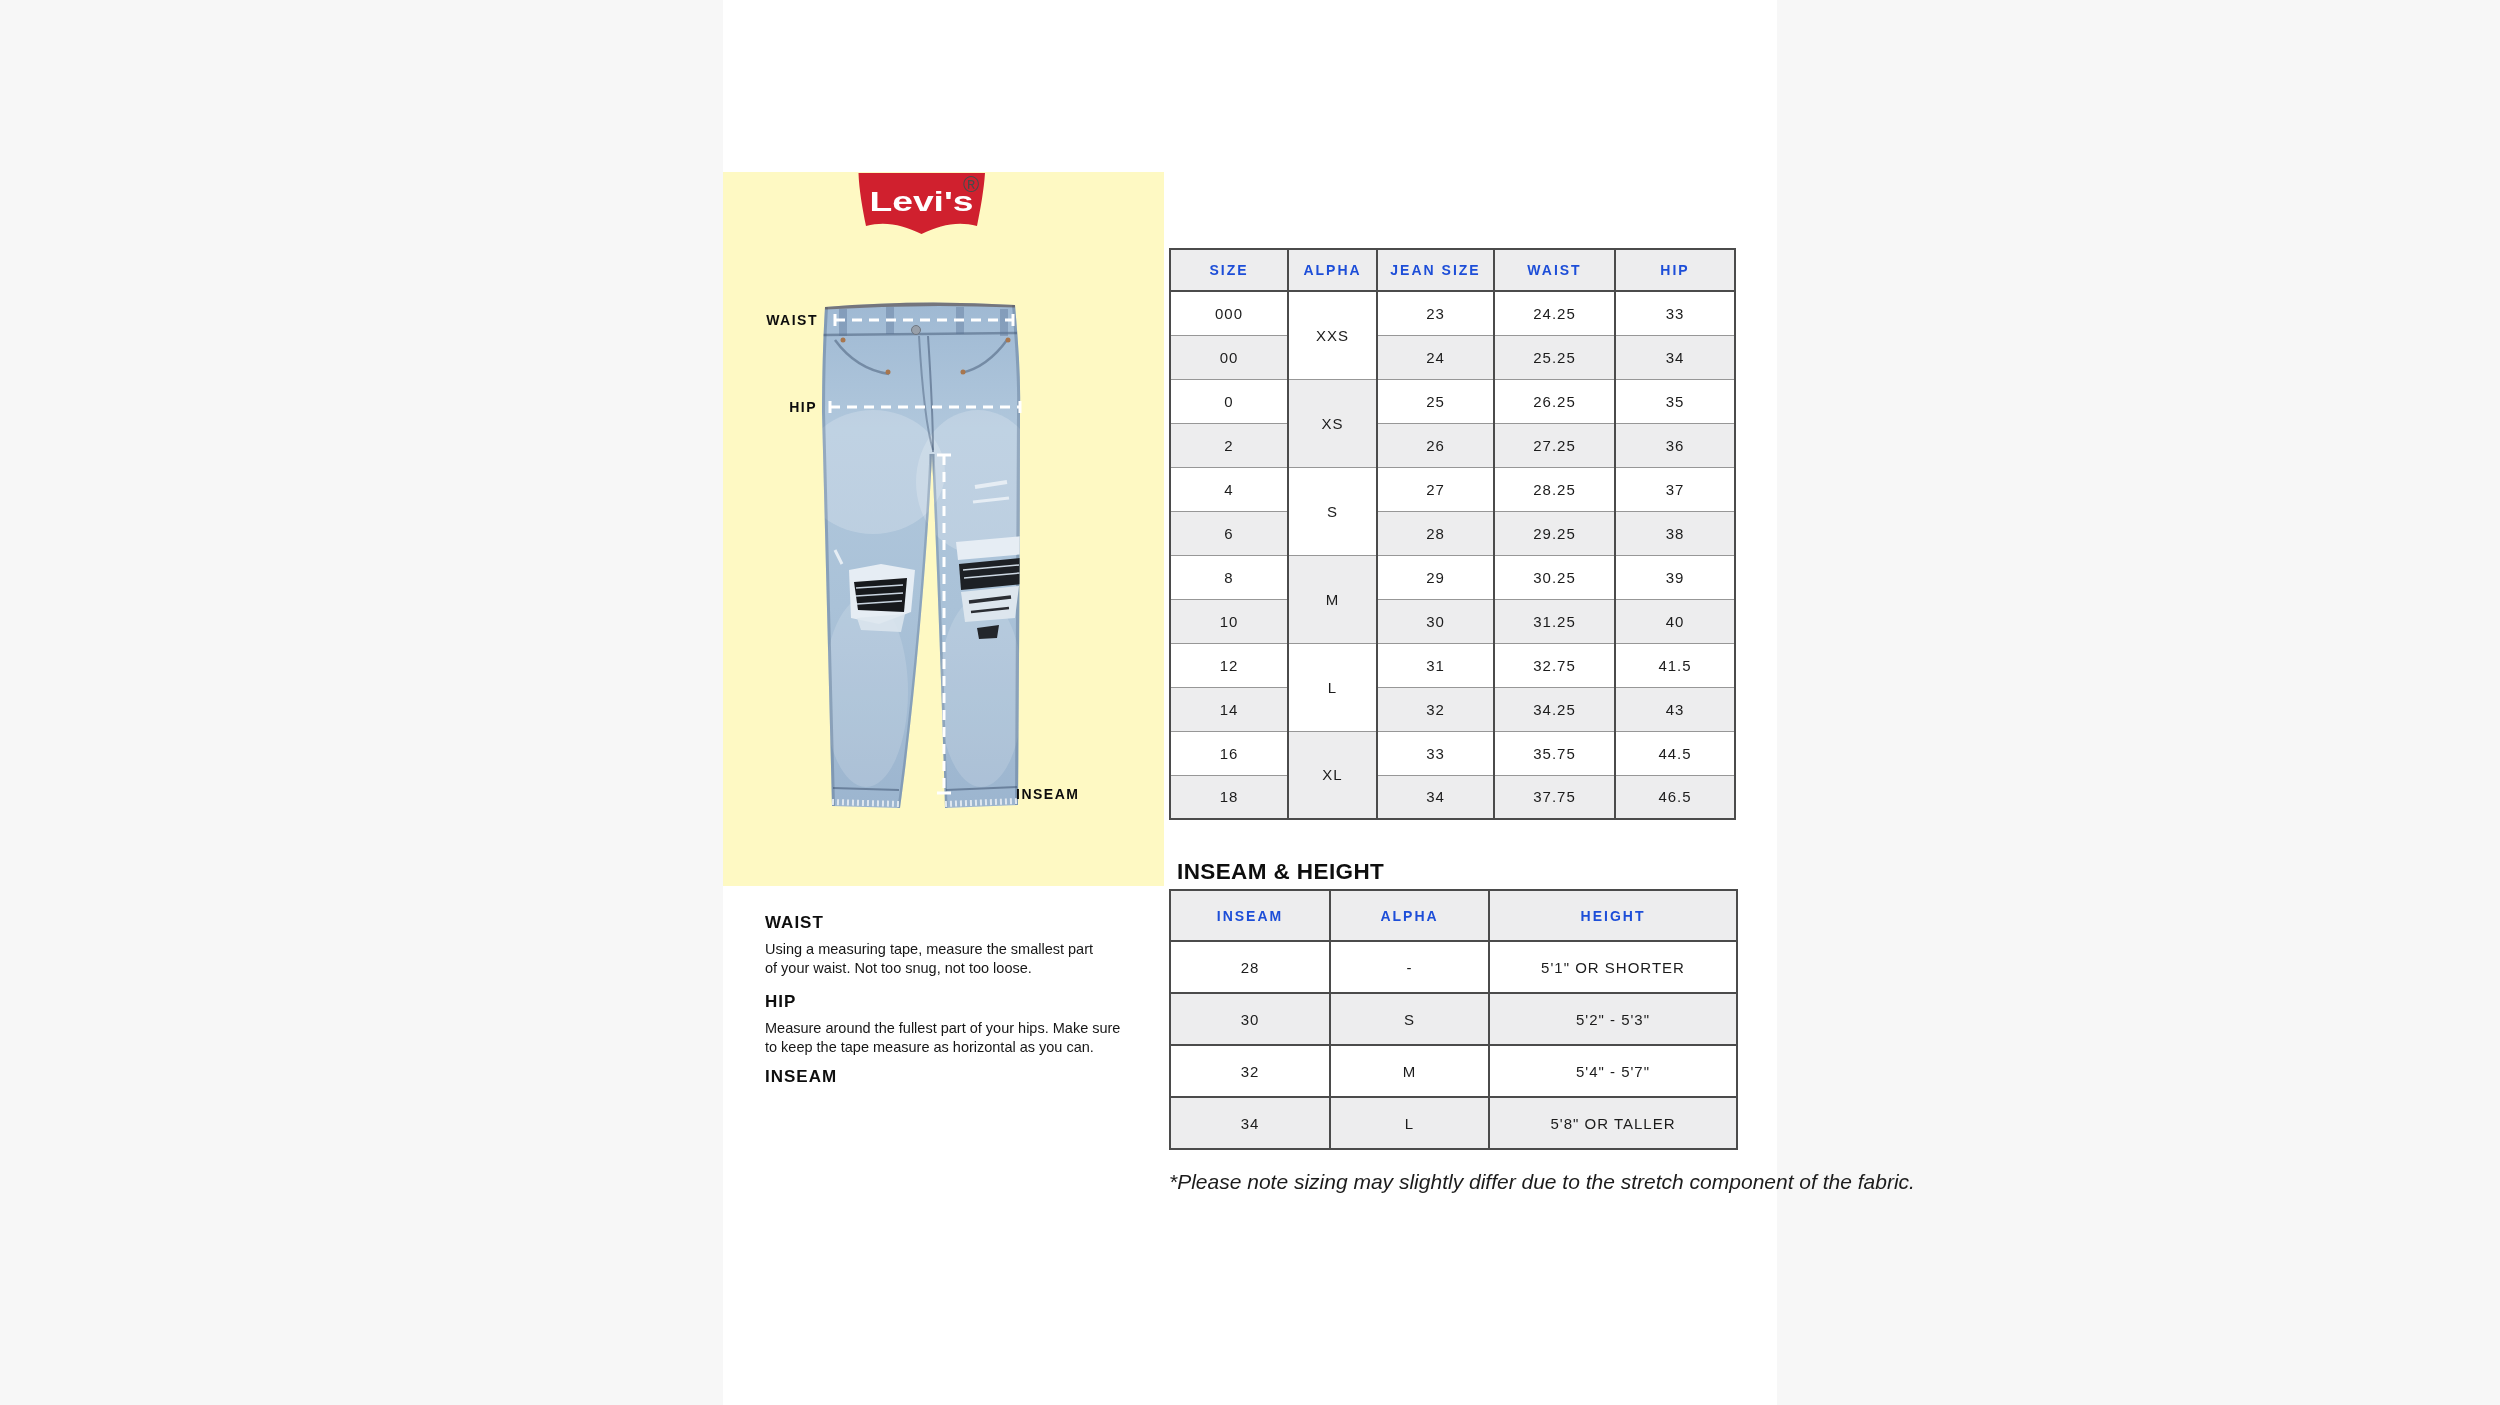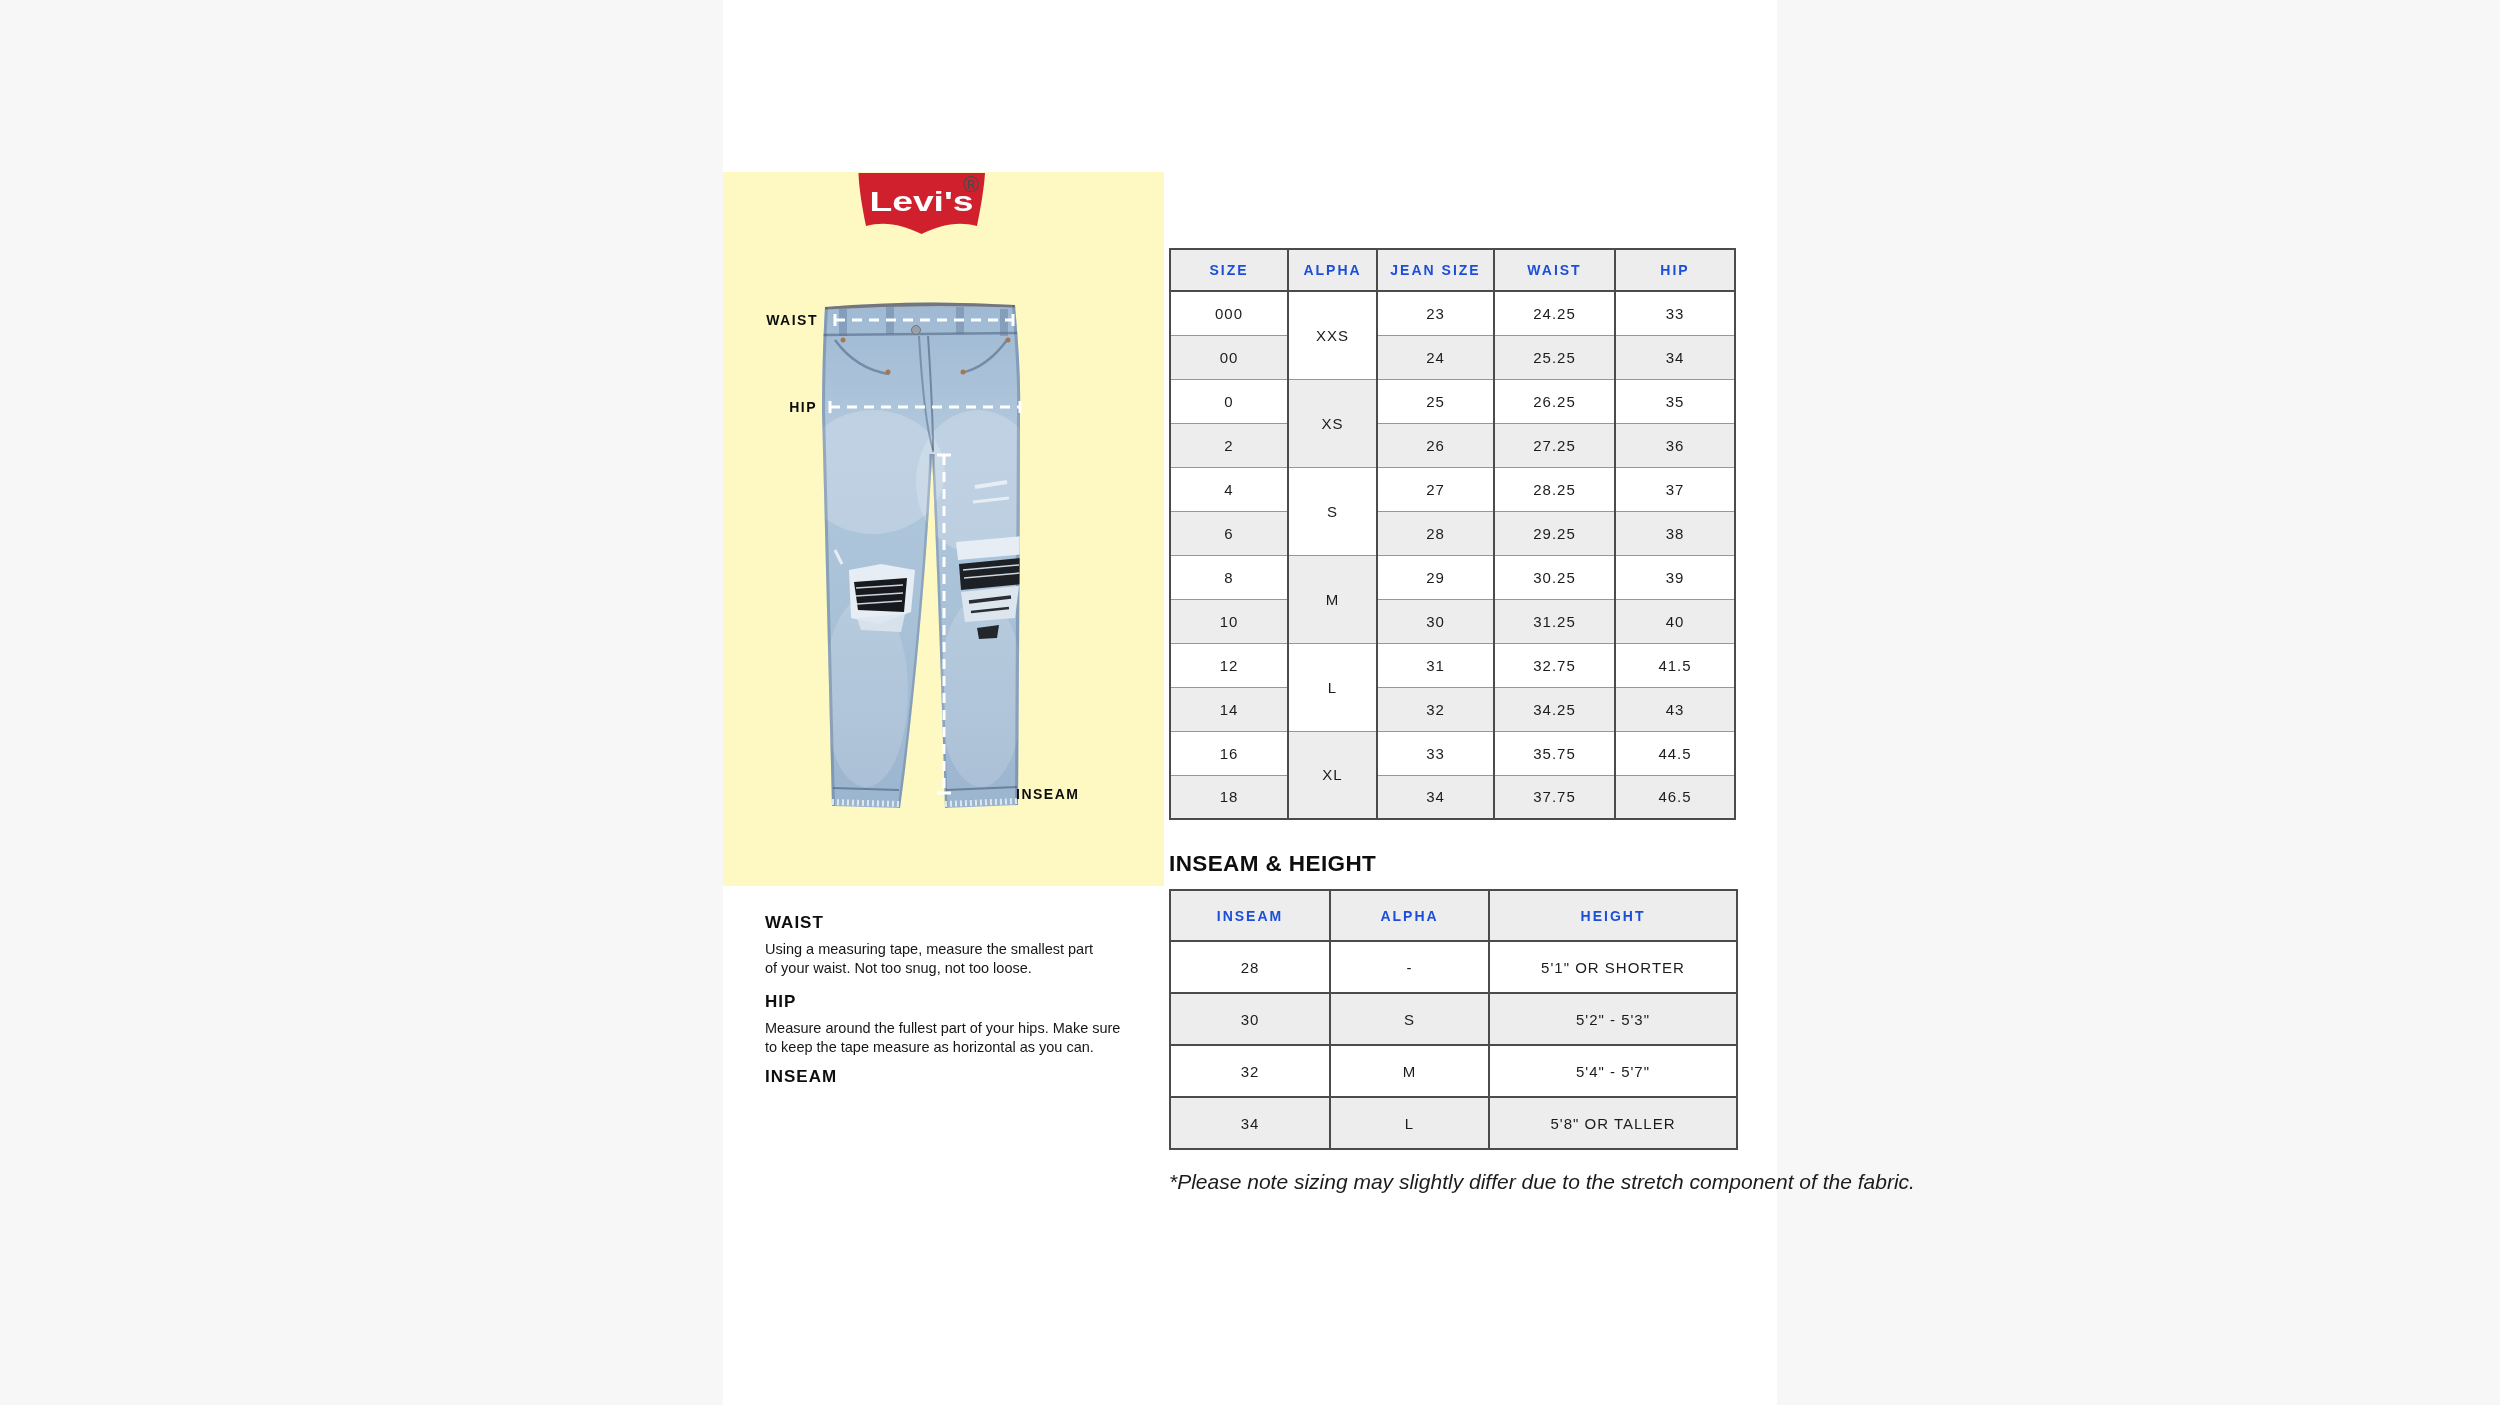--- a/index.html
+++ b/index.html
@@ -15,21 +15,21 @@
   .logo-word{font-family:"Liberation Sans",sans-serif;font-weight:bold;fill:#ffffff;}
 
   
   .guide-section{position:absolute;left:765px;width:400px;}
   .guide-section h3{margin:0 0 7px 0;font-size:17px;font-weight:bold;letter-spacing:1px;color:#0e0e0e;}
   .guide-section p{margin:0;font-size:14.5px;line-height:18.5px;white-space:pre-line;color:#161616;}
   .g-waist{top:913px;} .g-hip{top:992px;} .g-inseam{top:1067px;}
 
   
   .chart-title{position:absolute;left:1169px;top:205px;margin:0;font-size:22.5px;font-weight:bold;letter-spacing:.4px;white-space:nowrap;color:#0e0e0e;}
-  .sec-title{position:absolute;left:1169px;top:851px;margin:0;font-size:22.5px;font-weight:bold;letter-spacing:.4px;white-space:nowrap;color:#0e0e0e;}
+  .sec-title{position:absolute;left:1169px;top:851px;margin:8px;font-size:22.5px;font-weight:bold;letter-spacing:.4px;white-space:nowrap;color:#0e0e0e;}
   table.sizing{position:absolute;left:1169px;border-collapse:collapse;table-layout:fixed;background:#fff;border:2px solid #4b4b4b;}
   table.sizing th,table.sizing td{text-align:center;vertical-align:middle;padding:0;}
   table.sizing th{background:#ededee;font-size:14px;font-weight:bold;letter-spacing:2px;border:2px solid #4b4b4b;color:#1d4ed8;}
   #sizeTable{top:248px;width:567px;}
   #sizeTable thead tr{height:42px;}
   #sizeTable tbody tr{height:44px;}
   #sizeTable td{font-size:15px;letter-spacing:1px;color:#1c1c1c;
       border-left:2px solid #4b4b4b;border-right:2px solid #4b4b4b;
       border-top:1px solid #979797;border-bottom:1px solid #979797;}
   #inseamTable{top:889px;width:567px;}

